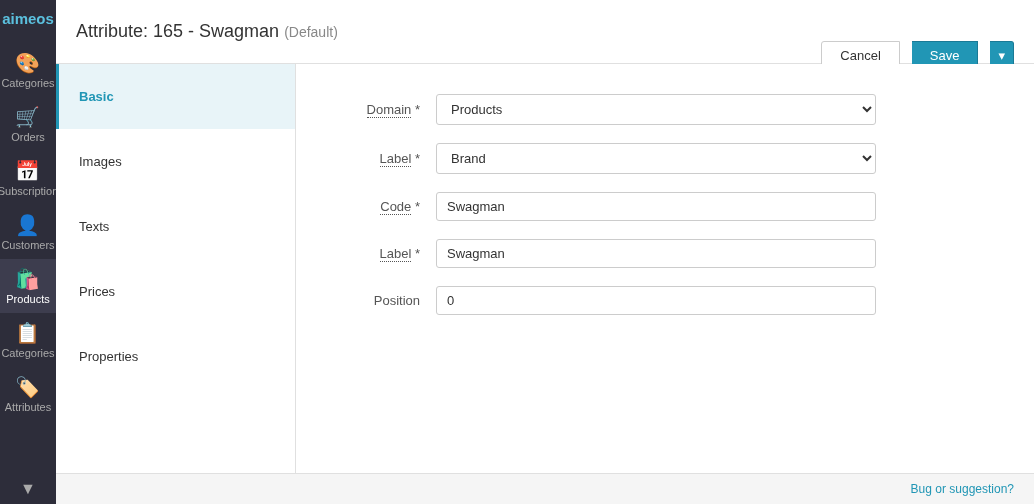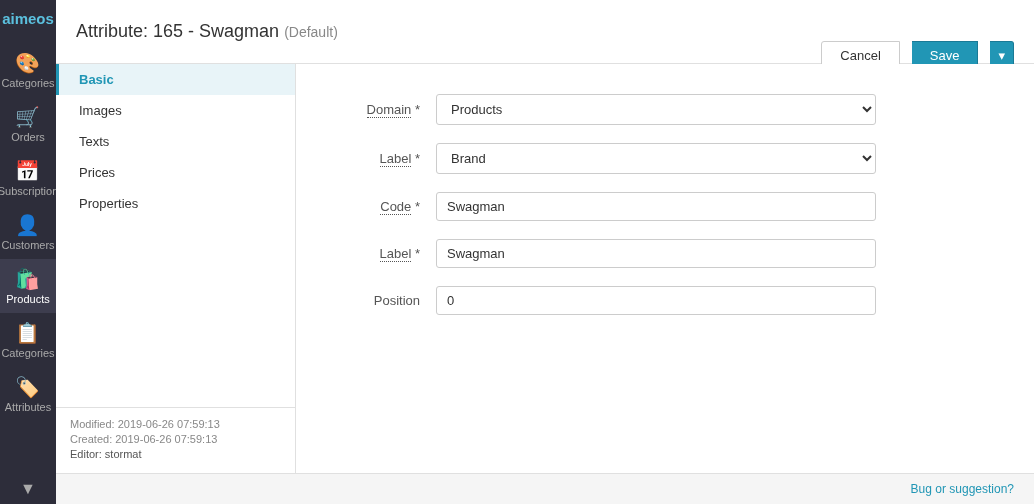--- a/index.html
+++ b/index.html
@@ -109,21 +109,21 @@
     #left-panel {
       width: 240px;
       background: #fff;
       border-right: 1px solid #e0e0e0;
       display: flex;
       flex-direction: column;
       flex-shrink: 0;
     }
     .nav-menu { flex: 1; }
     .nav-item {
-      padding: 8px 20px;
+      padding: 25px 20px;
       cursor: pointer;
       color: #333;
       border-left: 3px solid transparent;
       font-size: 13px;
     }
     .nav-item.active {
       background: #e8f4f8;
       border-left: 3px solid #2196b5;
       color: #2196b5;
       font-weight: bold;
@@ -248,25 +248,20 @@
         <div class="nav-item">
           <span>Texts</span>
         </div>
         <div class="nav-item">
           <span>Prices</span>
         </div>
         <div class="nav-item">
           <span>Properties</span>
         </div>
       </div>
-      <div class="nav-meta">
-        <div>Modified: 2019-06-26 07:59:13</div>
-        <div>Created: 2019-06-26 07:59:13</div>
-        <div class="editor">Editor: stormat</div>
-      </div>
     </div>
 
     <div id="right-panel">
       <div class="form-row">
         <div class="form-label">
           <span class="required">Domain</span> *
         </div>
         <select class="form-control">
           <option>Products</option>
           <option>Customers</option>

